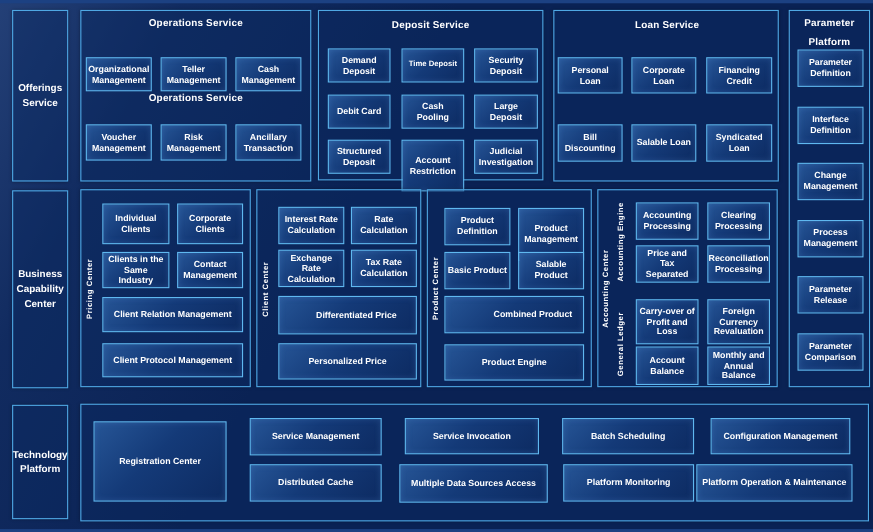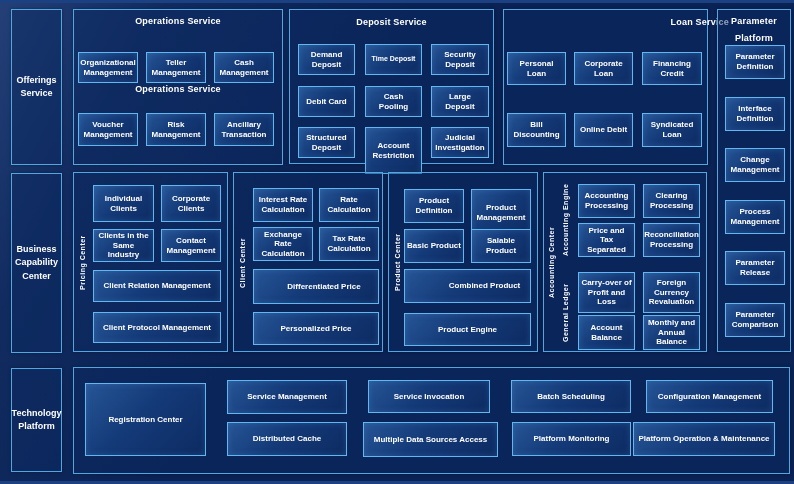--- a/index.html
+++ b/index.html
@@ -74,26 +74,26 @@
   <div class="box" style="left:365px;top:44px;width:57px;height:31px;font-size:7px;">Time Deposit</div>
   <div class="box" style="left:431px;top:44px;width:58px;height:31px;">Security Deposit</div>
   <div class="box" style="left:298px;top:86px;width:57px;height:31px;">Debit Card</div>
   <div class="box" style="left:365px;top:86px;width:57px;height:31px;">Cash Pooling</div>
   <div class="box" style="left:431px;top:86px;width:58px;height:31px;">Large Deposit</div>
   <div class="box" style="left:298px;top:127px;width:57px;height:31px;">Structured Deposit</div>
   <div class="box" style="left:365px;top:127px;width:57px;height:47px;">Account Restriction</div>
   <div class="box" style="left:431px;top:127px;width:58px;height:31px;">Judicial Investigation</div>
 
   <div class="panel" style="left:503px;top:9px;width:205px;height:156px;"></div>
-  <div class="title" style="left:524px;top:17px;width:205px;text-align:right;">Loan Service</div>
+  <div class="title" style="left:504px;top:17px;width:205px;">Loan Service</div>
   <div class="box" style="left:507px;top:52px;width:59px;height:33px;">Personal Loan</div>
   <div class="box" style="left:642px;top:52px;width:60px;height:33px;">Financing Credit</div>
   <div class="box" style="left:574px;top:52px;width:59px;height:33px;">Corporate Loan</div>
   <div class="box" style="left:507px;top:113px;width:59px;height:34px;">Bill Discounting</div>
-  <div class="box" style="left:574px;top:113px;width:59px;height:34px;">Online Debit</div>
+  <div class="box" style="left:574px;top:113px;width:59px;height:34px;">Salable Loan</div>
   <div class="box" style="left:642px;top:113px;width:60px;height:34px;">Syndicated Loan</div>
 
   <div class="panel" style="left:717px;top:9px;width:74px;height:343px;"></div>
   <div class="title" style="left:717px;top:13px;width:74px;line-height:1.9;">Parameter Platform</div>
   <div class="box" style="left:725px;top:45px;width:60px;height:34px;">Parameter Definition</div>
   <div class="box" style="left:725px;top:97px;width:60px;height:34px;">Interface Definition</div>
   <div class="box" style="left:725px;top:148px;width:60px;height:34px;">Change Management</div>
   <div class="box" style="left:725px;top:200px;width:60px;height:34px;">Process Management</div>
   <div class="box" style="left:725px;top:251px;width:60px;height:34px;">Parameter Release</div>
   <div class="box" style="left:725px;top:303px;width:60px;height:34px;">Parameter Comparison</div>

